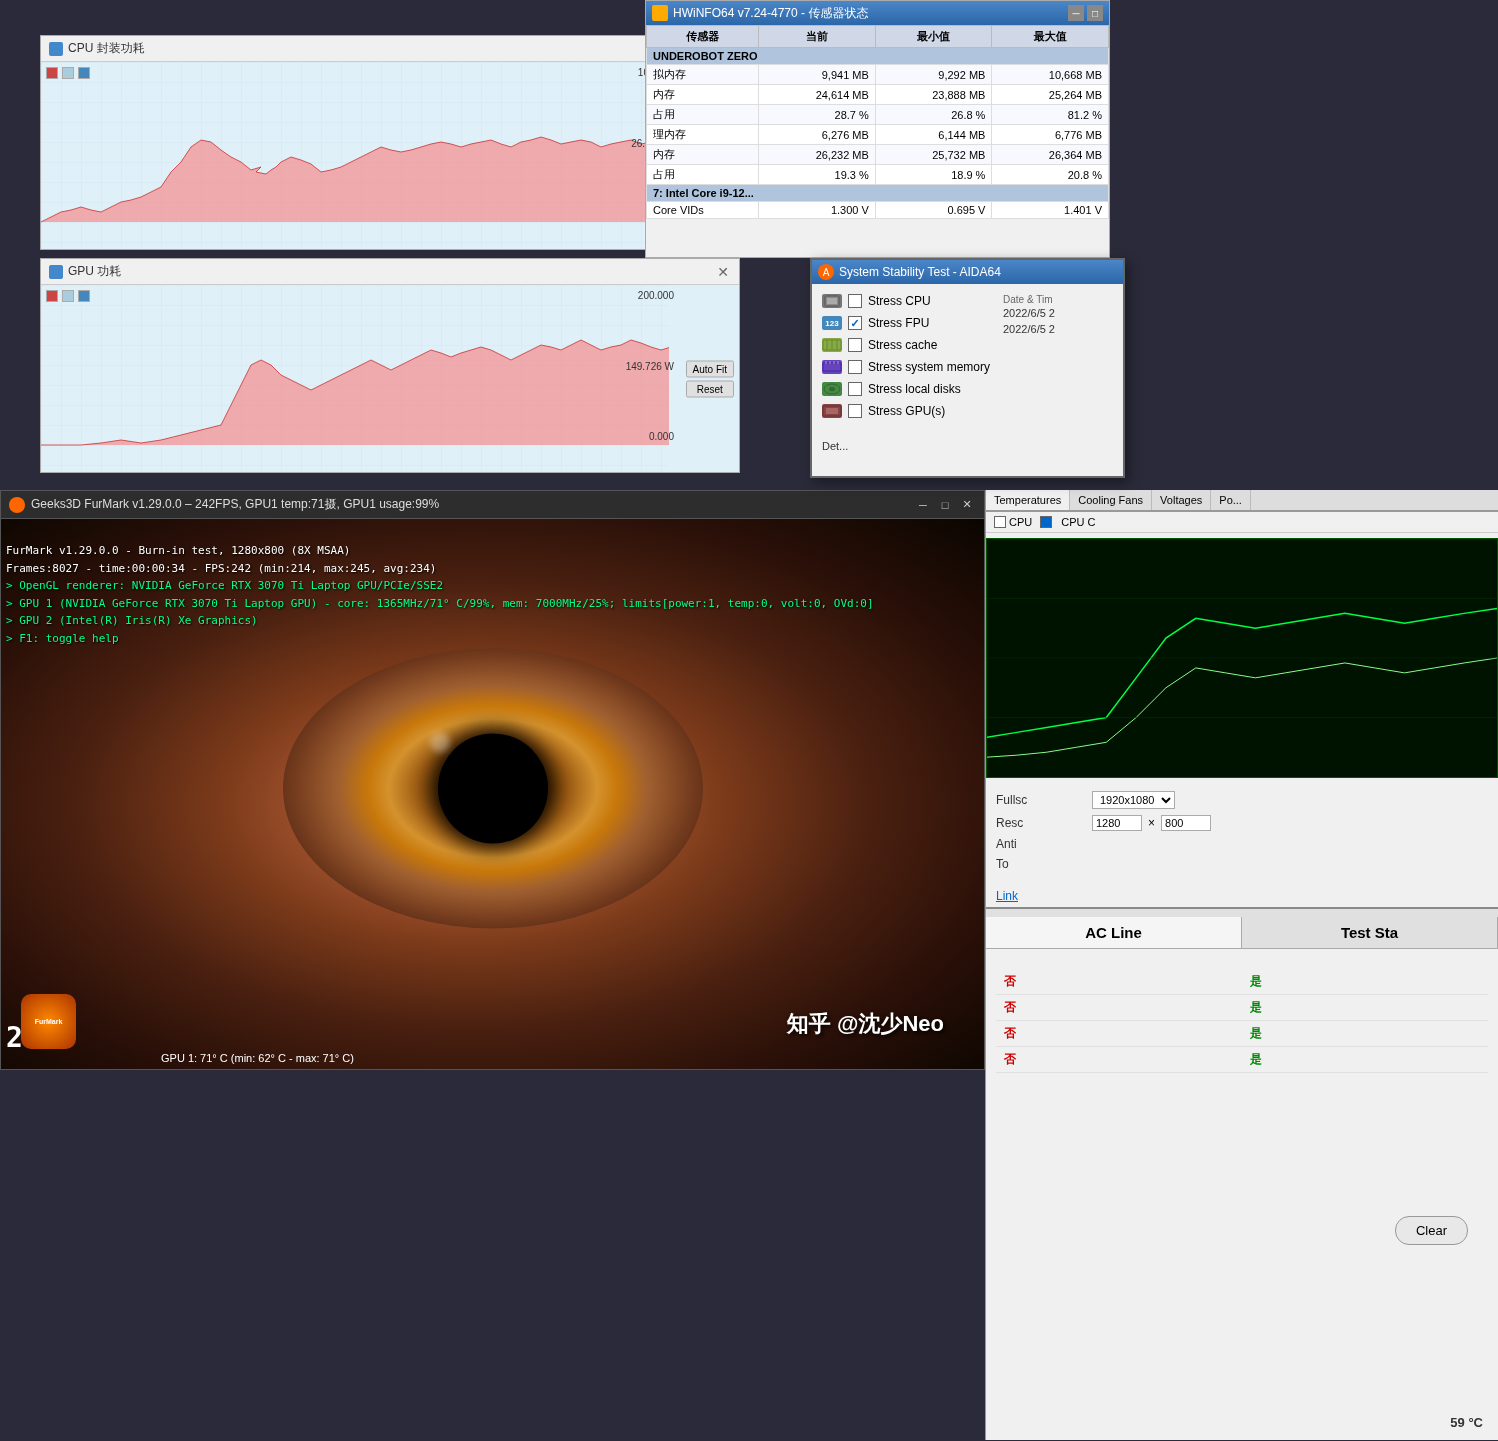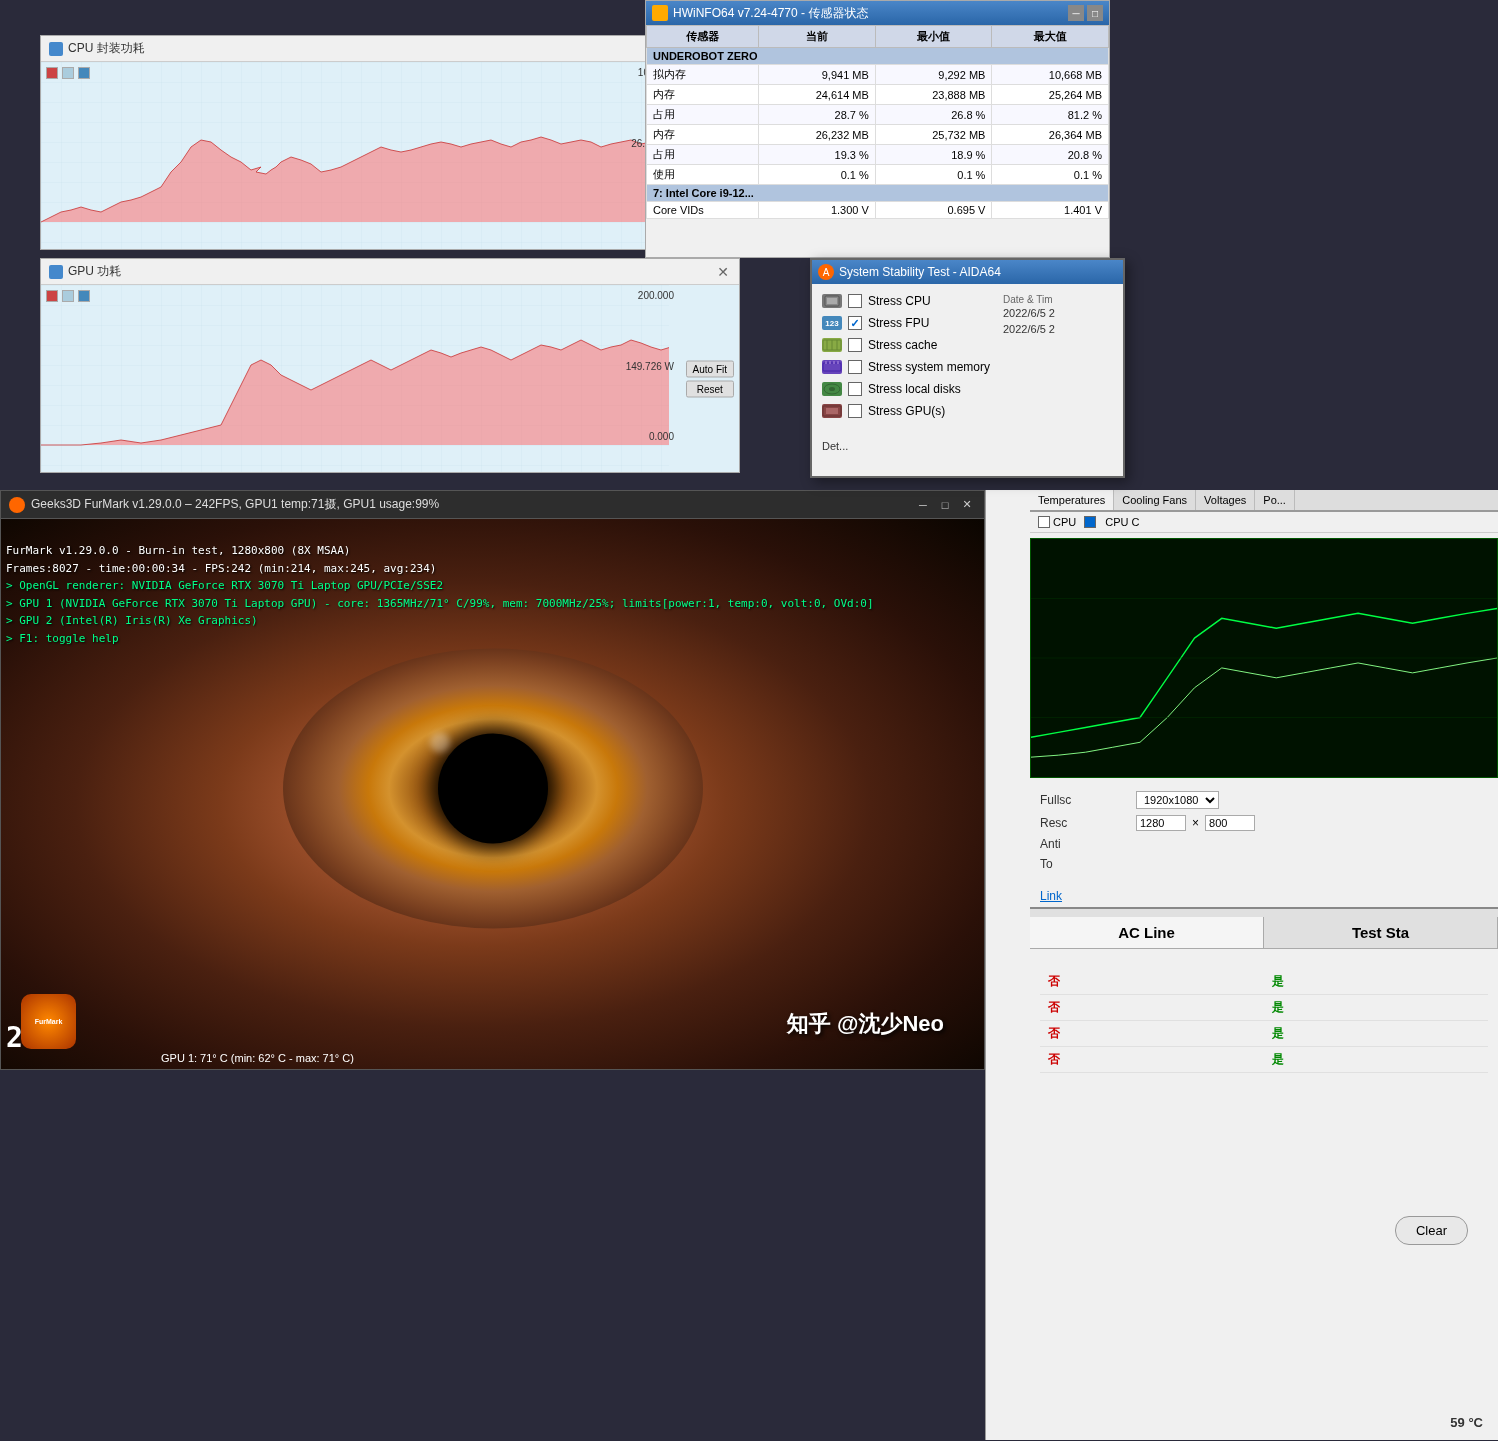--- a/index.html
+++ b/index.html
@@ -377,21 +377,20 @@
 
     
     .geeks3d-right {
       position: absolute;
       top: 490px;
       left: 985px;
       width: 513px;
       height: 950px;
       background: #f0f0f0;
       border-left: 1px solid #999;
-      padding-left: 44px;
     }
 
     .geeks3d-top-tabs {
       display: flex;
       background: #ddd;
       border-bottom: 2px solid #999;
       font-size: 11px;
     }
 
     .g3d-tab {
@@ -642,36 +641,36 @@
           <td>23,888 MB</td>
           <td>25,264 MB</td>
         </tr>
         <tr>
           <td>占用</td>
           <td>28.7 %</td>
           <td>26.8 %</td>
           <td>81.2 %</td>
         </tr>
         <tr>
+          <td>理内存</td>
+          <td>6,276 MB</td>
+          <td>6,144 MB</td>
+          <td>6,776 MB</td>
+        </tr>
+        <tr>
           <td>内存</td>
           <td>26,232 MB</td>
           <td>25,732 MB</td>
           <td>26,364 MB</td>
         </tr>
         <tr>
           <td>占用</td>
           <td>19.3 %</td>
           <td>18.9 %</td>
           <td>20.8 %</td>
-        </tr>
-        <tr>
-          <td>使用</td>
-          <td>0.1 %</td>
-          <td>0.1 %</td>
-          <td>0.1 %</td>
         </tr>
         <tr>
           <td class="hwinfo-section-header" colspan="4">7: Intel Core i9-12...</td>
         </tr>
         <tr>
           <td>Core VIDs</td>
           <td>1.300 V</td>
           <td>0.695 V</td>
           <td>1.401 V</td>
         </tr>

